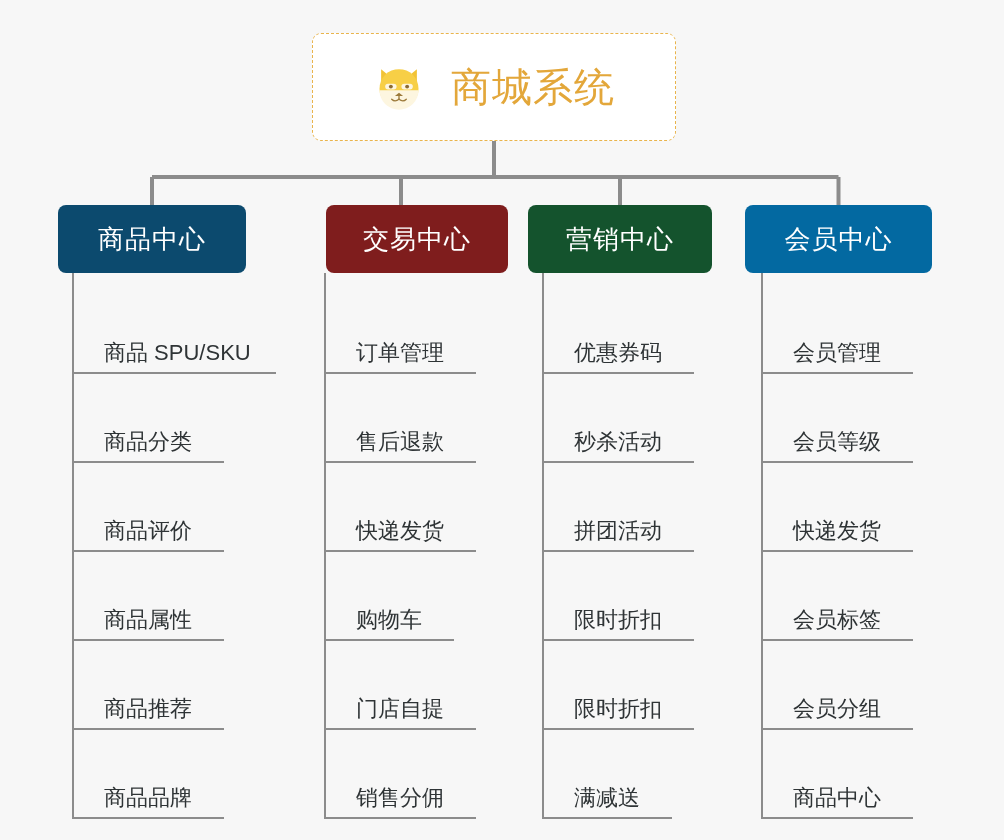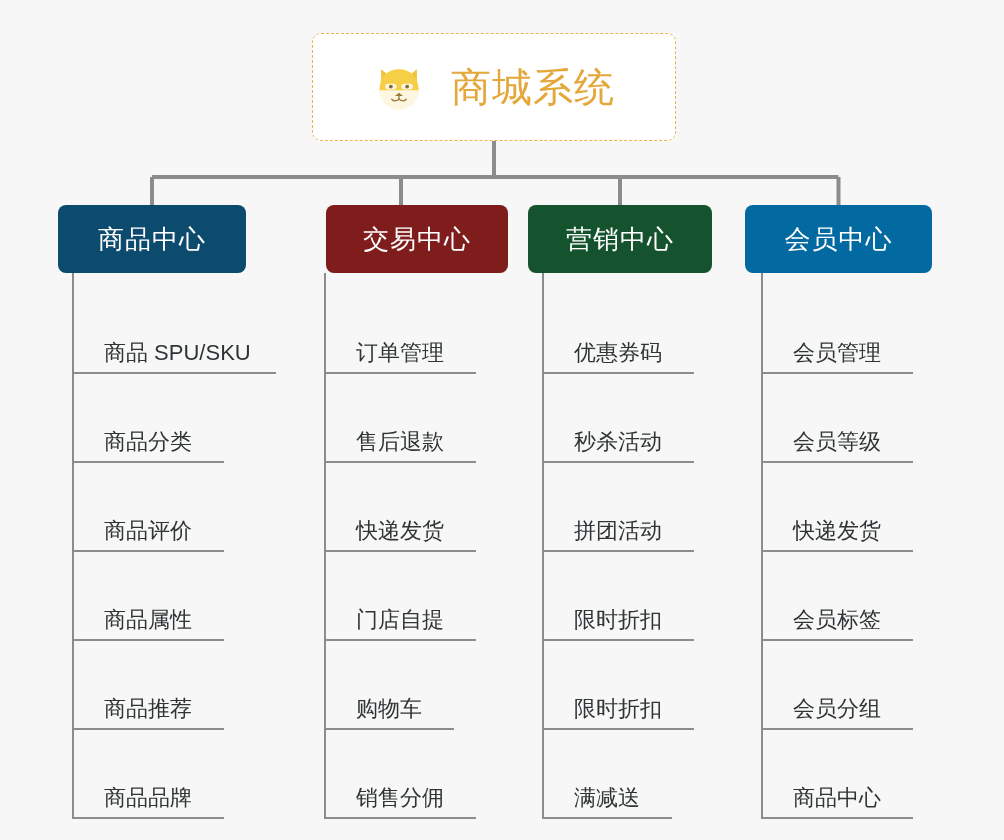--- a/index.html
+++ b/index.html
@@ -166,25 +166,25 @@
       <div class="leaves" style="left: 324px;">
         <div class="leaf" style="width: 152px;">
           <span class="leaf-label">订单管理</span>
         </div>
         <div class="leaf" style="width: 152px;">
           <span class="leaf-label">售后退款</span>
         </div>
         <div class="leaf" style="width: 152px;">
           <span class="leaf-label">快递发货</span>
         </div>
-        <div class="leaf" style="width: 152px;">
-          <span class="leaf-label">门店自提</span>
-        </div>
         <div class="leaf" style="width: 130px;">
           <span class="leaf-label">购物车</span>
+        </div>
+        <div class="leaf" style="width: 152px;">
+          <span class="leaf-label">门店自提</span>
         </div>
         <div class="leaf" style="width: 152px;">
           <span class="leaf-label">销售分佣</span>
         </div>
       </div>
     </div>
     <div class="column" style="left: 0px;">
       <div class="cat-box" style="left: 528px; width: 184px; background: #14532d;">
         <span>营销中心</span>
       </div>

